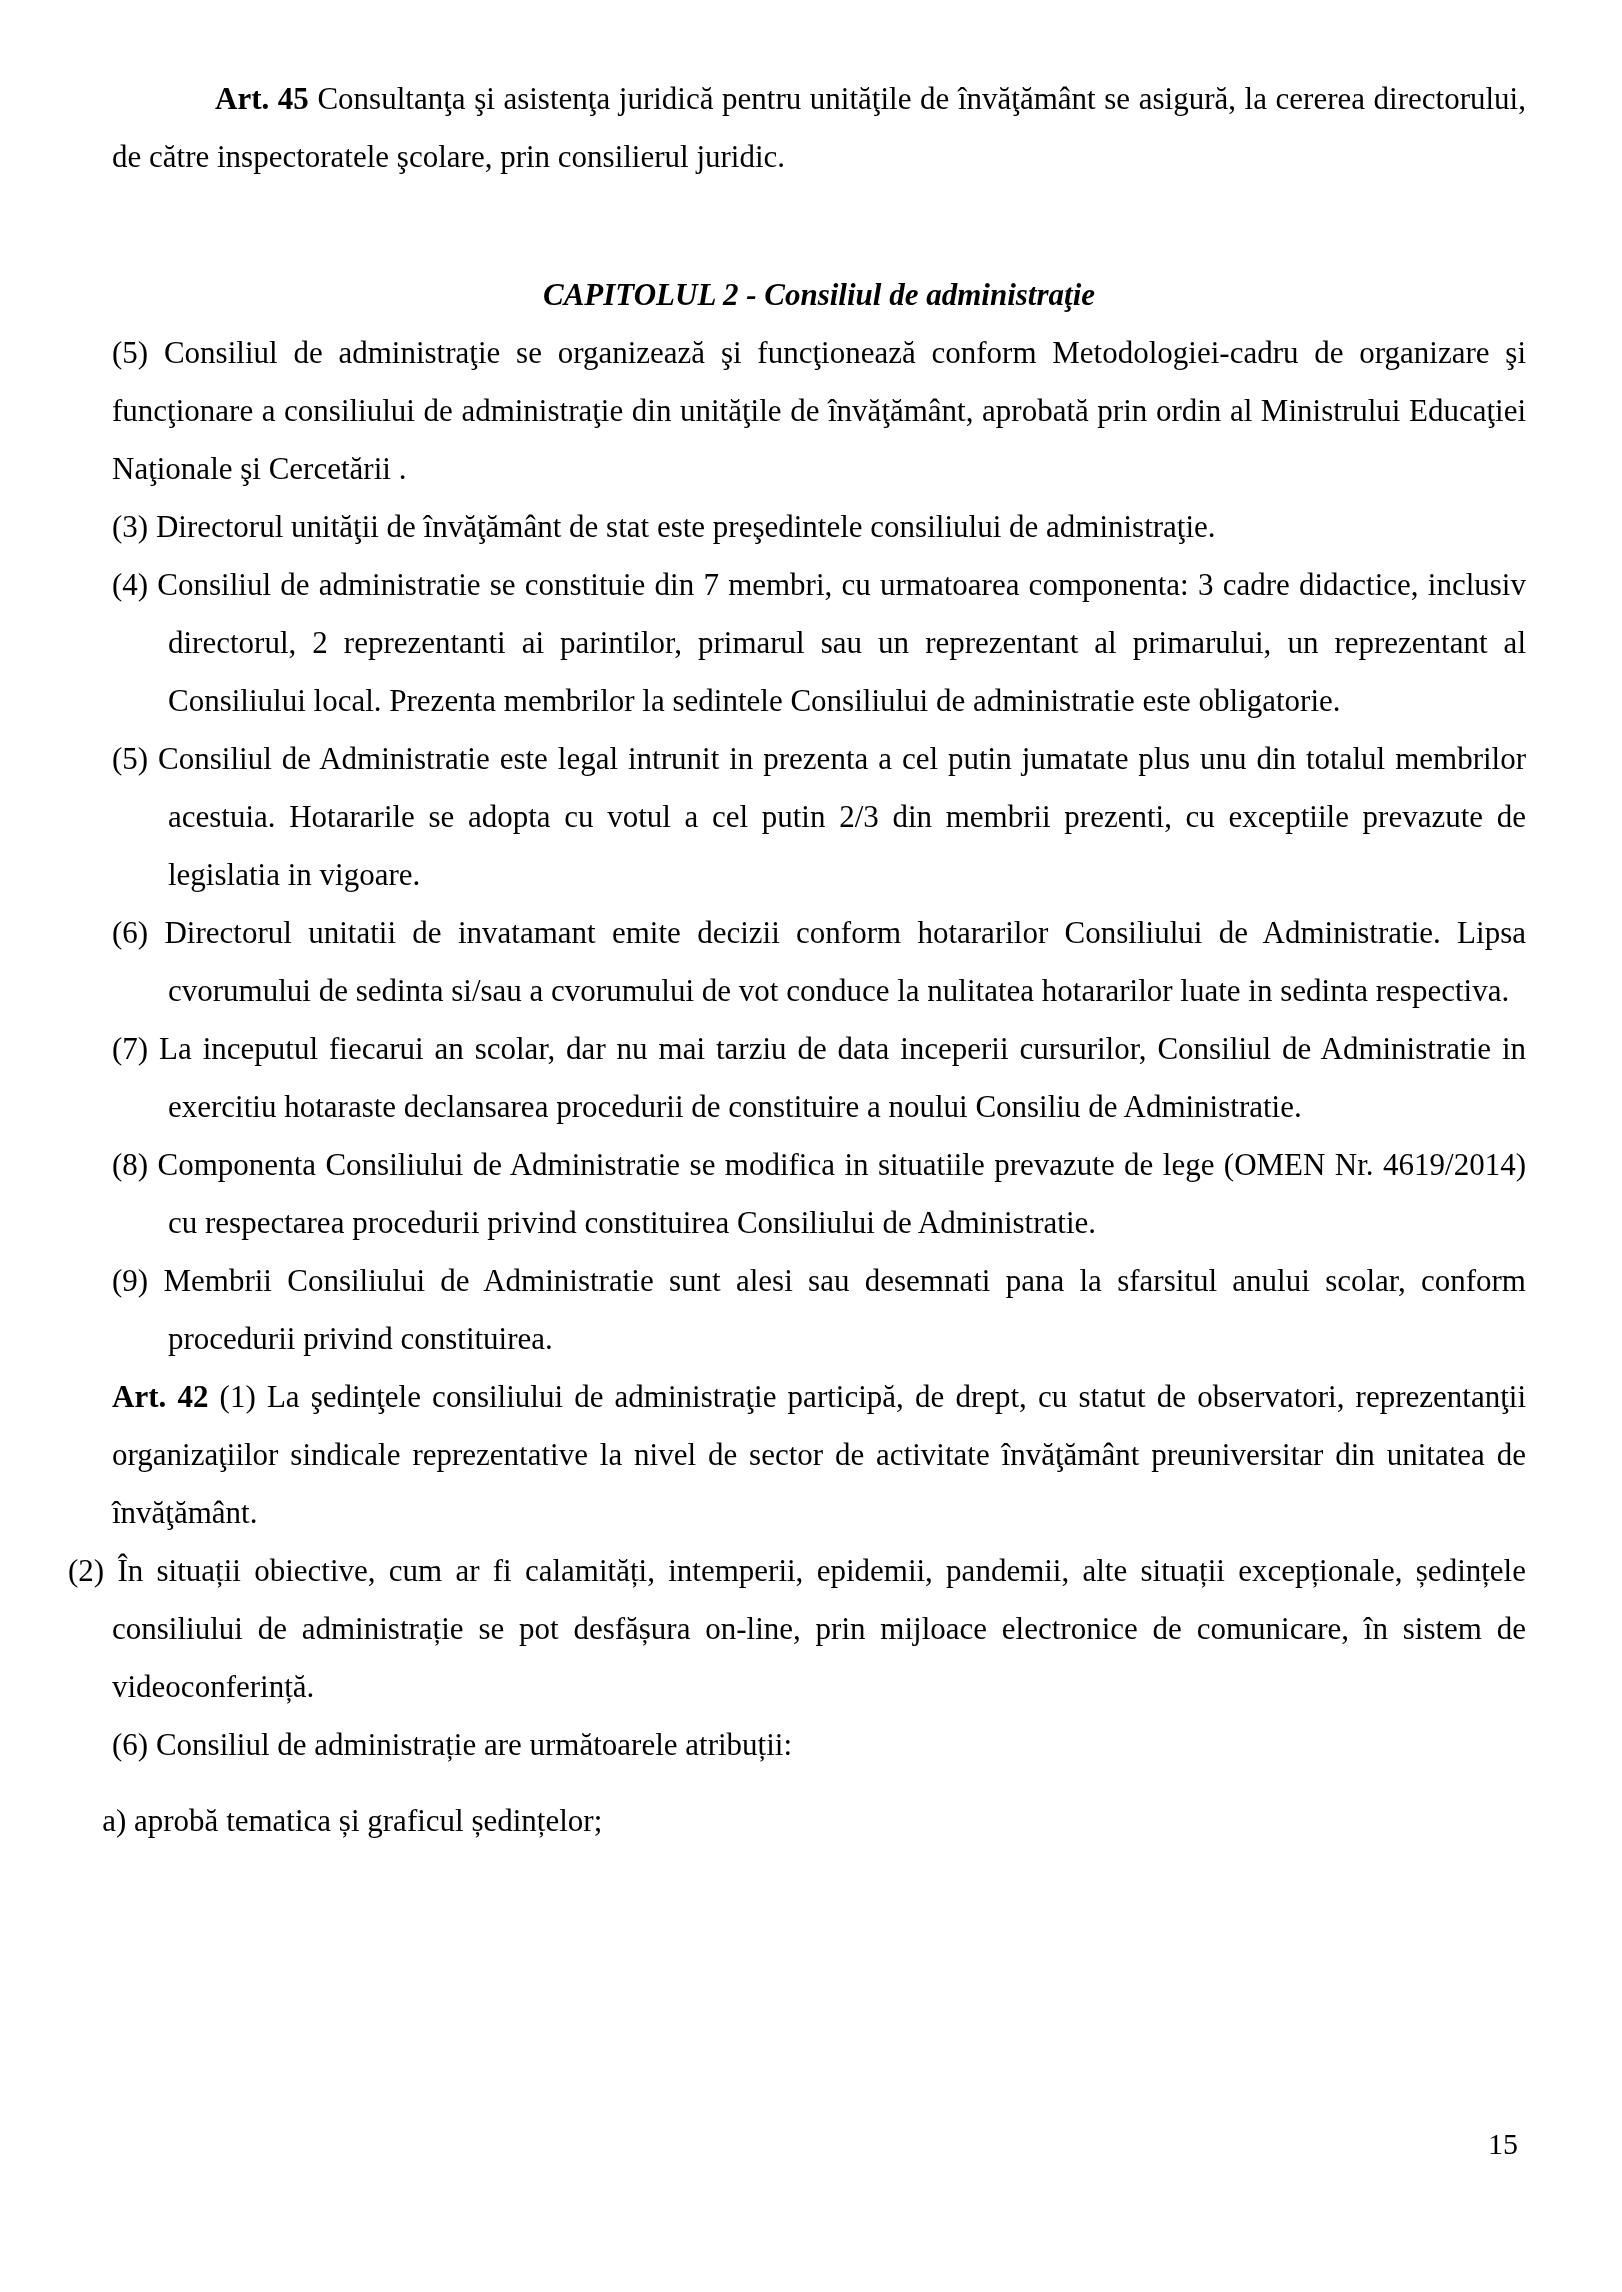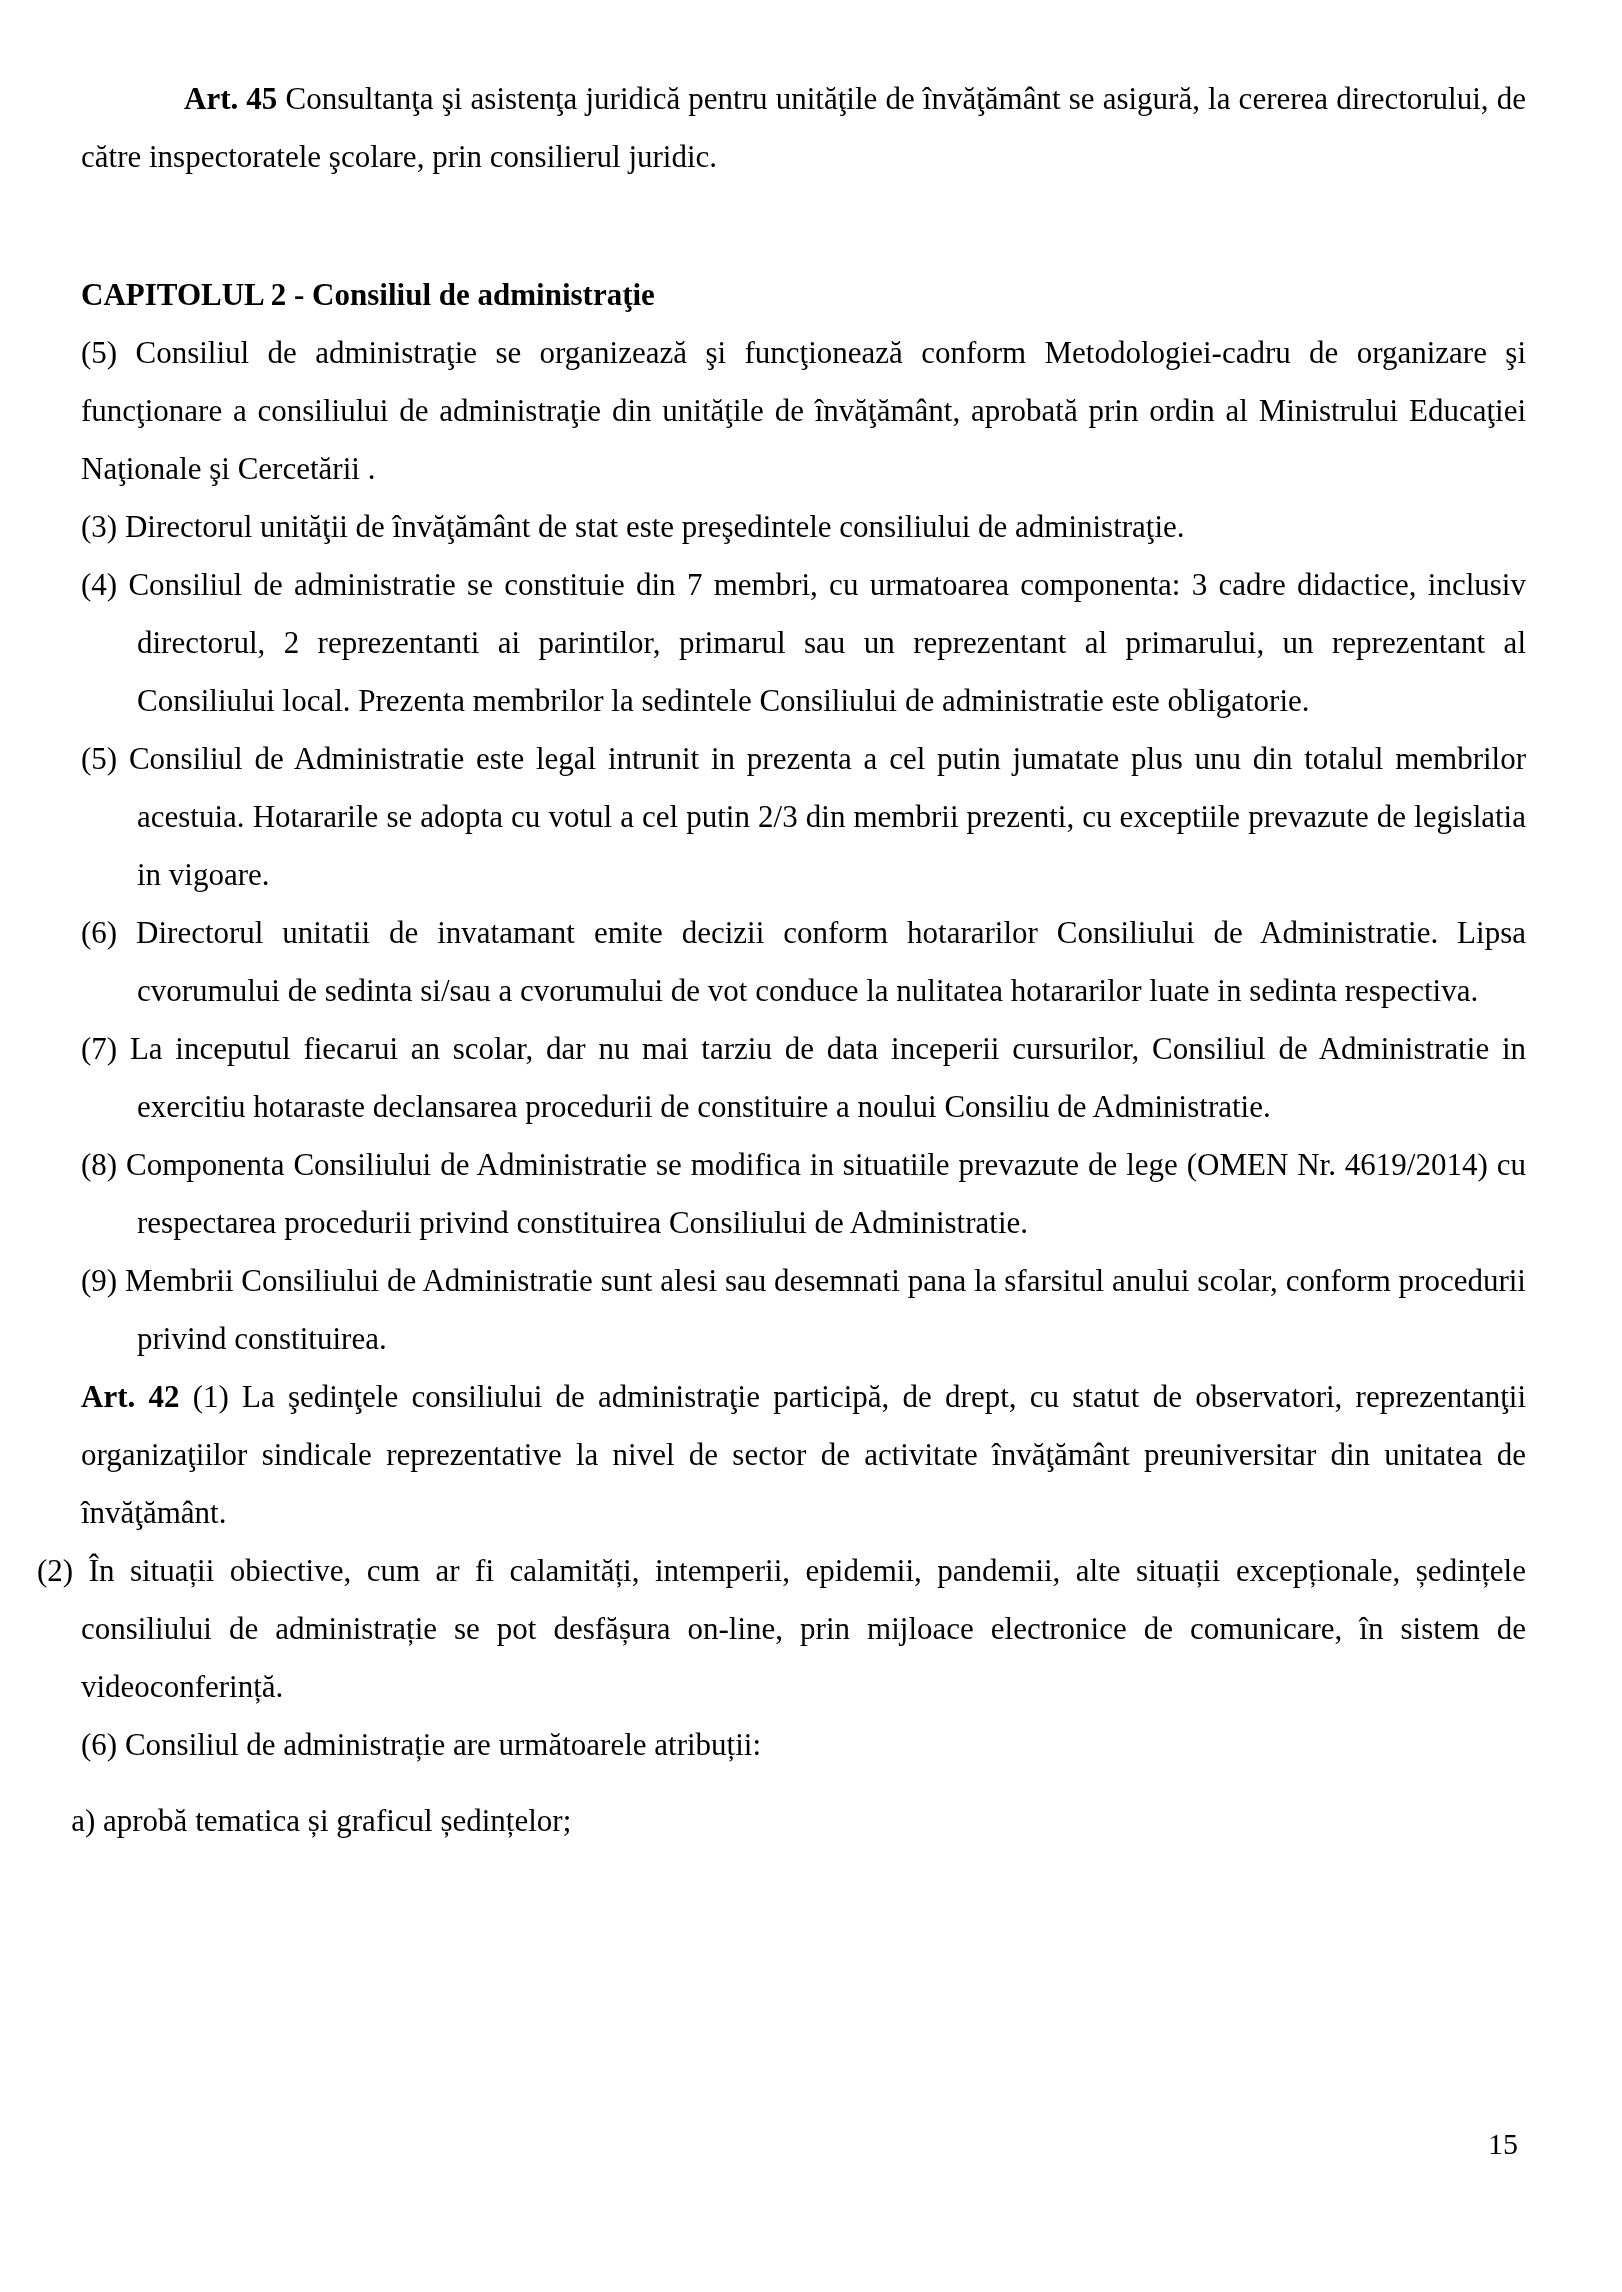--- a/index.html
+++ b/index.html
@@ -8,37 +8,39 @@
     padding: 0;
     background: #ffffff;
   }
   .page {
     position: relative;
     width: 1622px;
     height: 2293px;
     margin: 0 auto;
     background: #ffffff;
     box-sizing: border-box;
-    padding: 70px 96px 0 81px;
+    padding: 70px 96px 0 112px;
     font-family: "Liberation Serif", "DejaVu Serif", serif;
     font-size: 31px;
     line-height: 58px;
     color: #000000;
     text-align: justify;
     hyphens: none;
     -webkit-hyphens: none;
     overflow: hidden;
   }
   p { margin: 0; }
   .fi { text-indent: 103px; }               
   .heading {
     margin: 80px 0 0 0;
+    text-align: center;
     font-weight: 700;
     font-size: 31px;
     line-height: 58px;
+    font-style: italic;
   }
   .mt-art46 { margin-top: 72px; }           
   .hang { padding-left: 56px; text-indent: -56px; }   
   .outdent { text-indent: -44px; }          
   .item { margin-top: 17.6px; margin-left: -9.8px; }     
   .b { font-weight: 700; }
   .page-num {
     position: absolute;
     top: 2127px;
     right: 104px;

